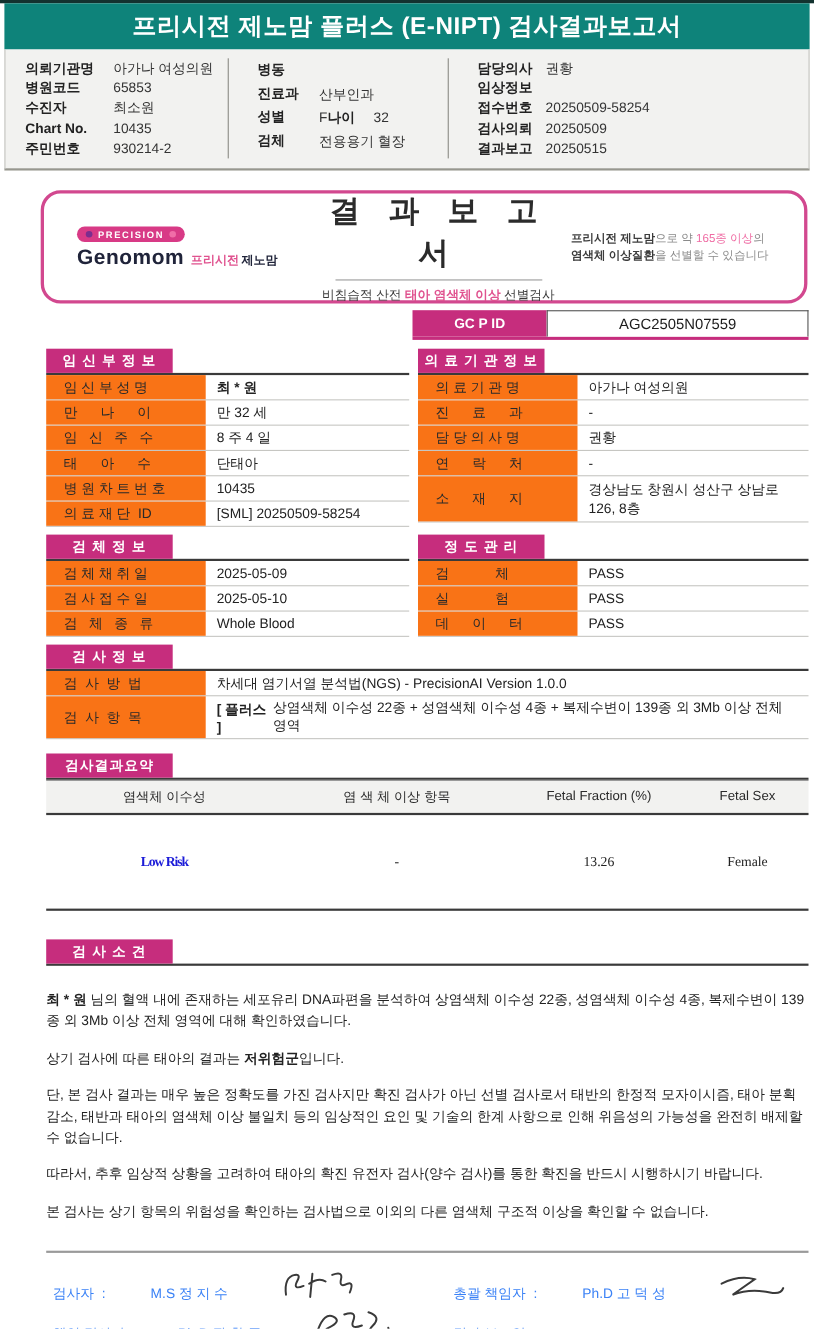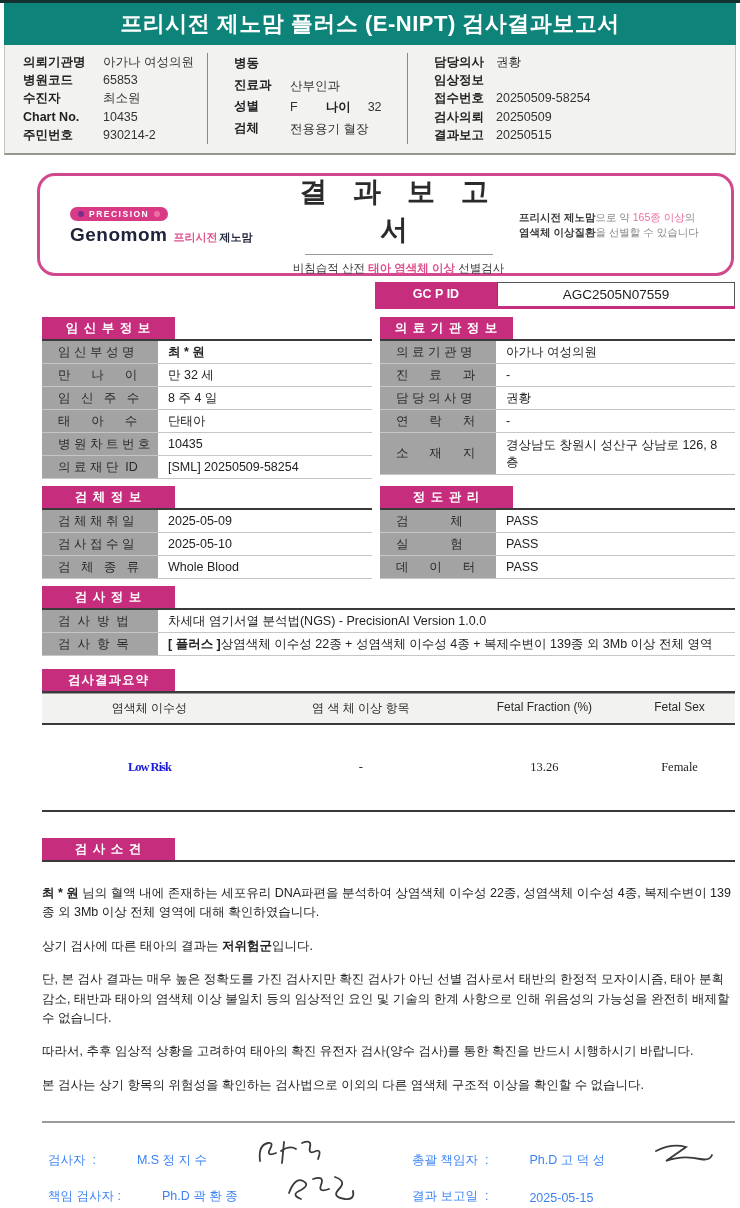--- a/index.html
+++ b/index.html
@@ -17,21 +17,21 @@
   .pcol { display:flex; flex-direction:column; justify-content:space-around; }
   .pcol1 { width:202px; padding-left:18px; }
   .pcol2 { width:200px; border-left:1px solid #8b8b85; padding-left:26px; }
   .pcol3 { flex:1; border-left:1px solid #8b8b85; padding-left:26px; }
   .prow { display:flex; align-items:center; font-size:12.5px; line-height:18px; }
   .plabel { font-weight:bold; white-space:pre; }
   .pcol1 .plabel { width:80px; }
   .pcol2 .plabel { width:56px;font-family:Liberation Mono, monospace; }
   .pcol3 .plabel { width:62px; }
   .pvalue { color:#333; }
-  .plabel2 { font-weight:bold; width:42px; margin-left:28px; }
+  .plabel2 { font-weight:bold; width:42px; }
 
   
   .report-box { margin:18px 5px 0 37px; width:697px; height:103px; border:3px solid #d2488f; border-radius:18px;
                 display:flex; align-items:center; background:#fff; }
   .brand { width:238px; padding-left:30px; }
   .precision-pill { display:inline-flex; align-items:center; background:#d83a86; color:#fff; border-radius:9px;
                     font-size:8.5px; font-weight:bold; letter-spacing:1.5px; padding:2px 8px; }
   .dot { width:6px; height:6px; border-radius:50%; display:inline-block; }
   .dot-l { background:#7b2d8e; margin-right:5px; }
   .dot-r { background:#f06ea8; margin-left:5px; }
@@ -54,24 +54,24 @@
                  text-align:center; padding:5px 0; }
   .gcpid-value { flex:1; border:1px solid #555; border-bottom:none; background:#fff; text-align:center;
                  font-size:13.5px; padding:4px 16px; color:#1c1c1c; }
 
   
   .content { margin:8px 5px 0 42px; width:693px; }
   .cols { display:flex; gap:8px; }
   .col-l { width:330px; }
   .col-r { flex:1; }
   .sec-header { border-bottom:2px solid #3a3a3a; line-height:0; }
-  .badge { display:inline-block; width:133px; background:#c62d7d; color:#fff; font-size:12.5px; font-weight:bold;
+  .badge { display:inline-block; width:115px; background:#c62d7d; color:#fff; font-size:12.5px; font-weight:bold;
            text-align:center; padding:4px 4px; line-height:14px; letter-spacing:1px; }
   .trow { display:flex; border-bottom:1px solid #c6c6c2; min-height:23px; }
-  .tlabel { width:116px; background:#a3a3a3; display:flex; align-items:center; padding:2px 6px 2px 16px;
+  .tlabel { width:145px; background:#f97316; display:flex; align-items:center; padding:2px 6px 2px 16px;
             font-size:12.5px; color:#2a2a2a; white-space:pre; }
   .tvalue { flex:1; display:flex; align-items:center; padding:2px 10px; font-size:12.5px; color:#222; }
   .bold { font-weight:bold; }
   .mt7 { margin-top:7px; }
 
   
   .summary { margin-top:13px; }
   .sum-grid { display:grid; grid-template-columns:31% 30% 23% 16%; }
   .sum-head { background:#f2f2f0; border-top:1px solid #9a9a9a; border-bottom:2px solid #3a3a3a; }
   .sum-head > div { font-size:12px; color:#2a2a2a; text-align:center; padding:6px 2px; }

